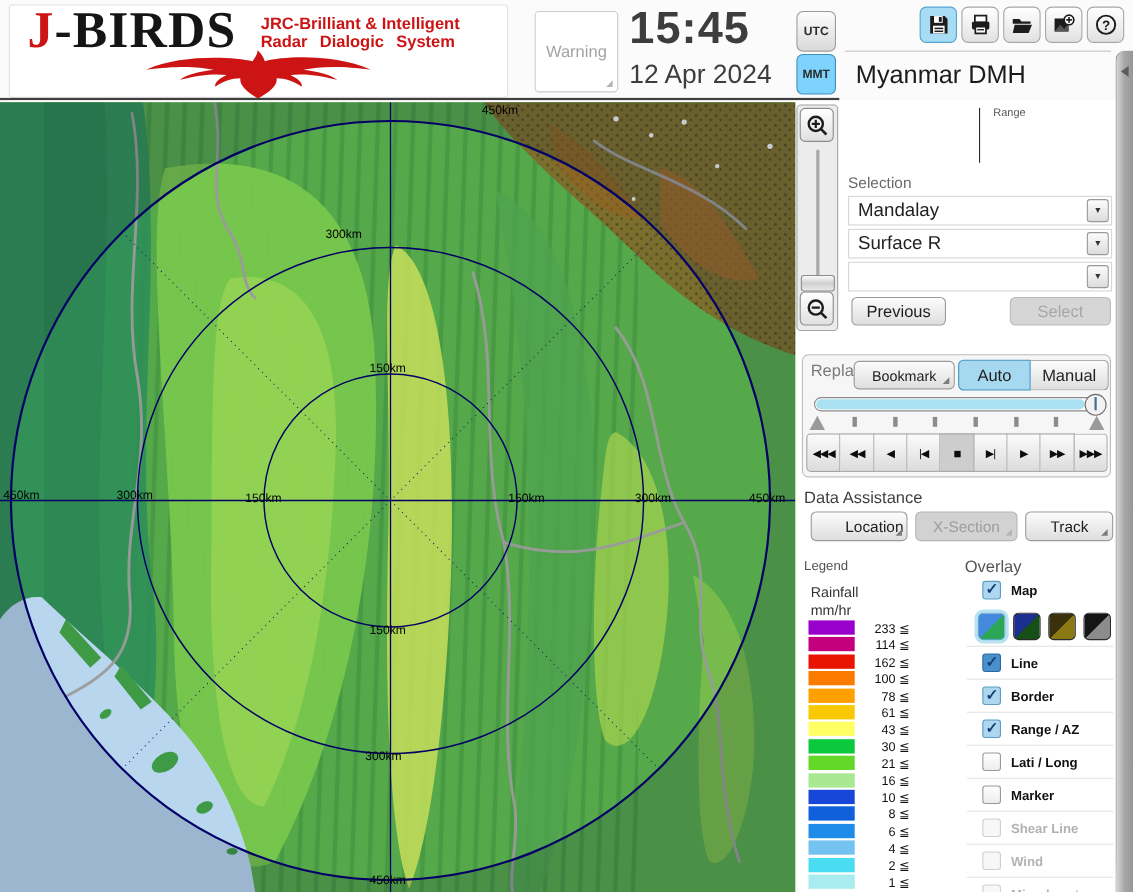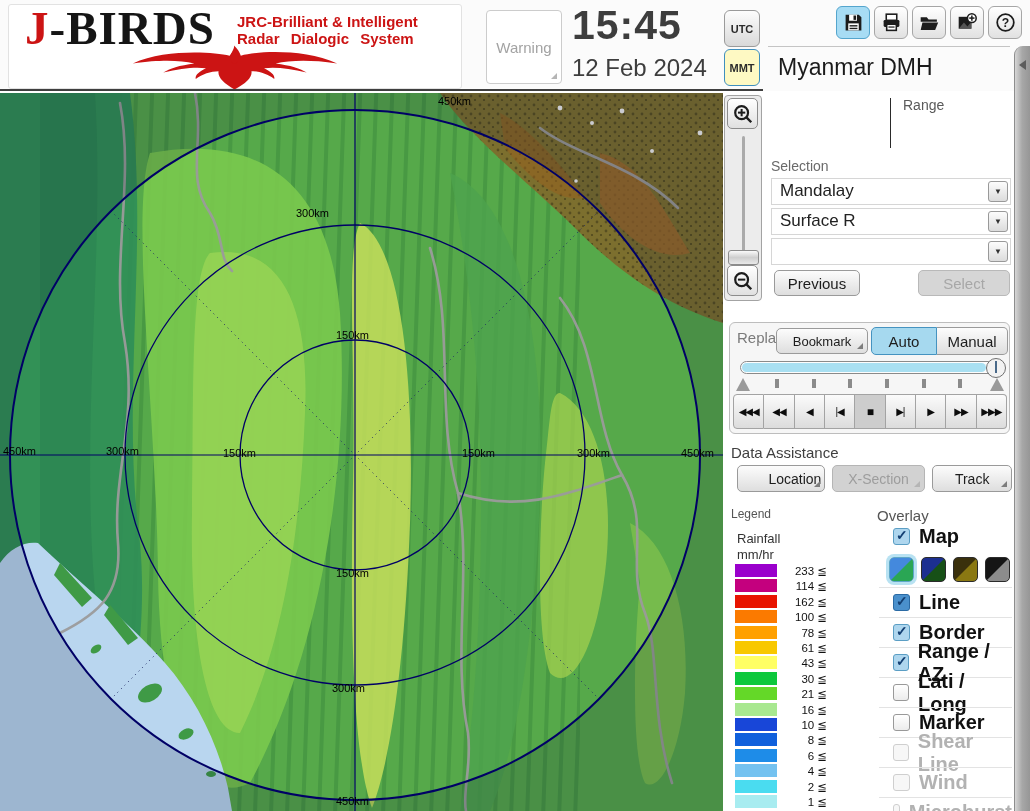--- a/index.html
+++ b/index.html
@@ -26,21 +26,21 @@
        border-left:6px solid transparent;border-bottom:6px solid #7d7d7d;}
   .tri.lt{border-bottom-color:#b5b5b5;}
 
   .clock-time{position:absolute;left:572px;top:2px;width:150px;font-size:41px;font-weight:600;
               color:#3d3d3d;letter-spacing:1px;}
   .clock-date{position:absolute;left:572px;top:54px;width:190px;font-size:24px;color:#3d3d3d;}
 
   .tz-btn{position:absolute;left:724px;width:36px;height:37px;border-radius:6px;
           font-size:11px;font-weight:bold;color:#2b2b2b;display:flex;align-items:center;justify-content:center;}
   .tz-utc{top:10px;background:linear-gradient(#fdfdfd,#d9d9d9);border:1px solid #9a9a9a;}
-  .tz-mmt{top:49px;background:#fef9c3;border:1px solid #3f8fbe;}
+  .tz-mmt{top:49px;background:#7dd3fc;border:1px solid #3f8fbe;}
 
   .toolbar{position:absolute;left:836px;top:6px;display:flex;gap:4px;}
   .tb-btn{width:34px;height:33px;border:1px solid #a6a6a6;border-radius:6px;
           background:linear-gradient(#ffffff,#e1e1e1);display:flex;align-items:center;justify-content:center;padding:0;}
   .tb-btn.active{background:#a7dcf4;border-color:#54a5cd;}
 
   
   .edge-strip{position:absolute;left:1014px;top:46px;width:16px;height:765px;
               background:linear-gradient(to right,#d6d6d6,#a7a7a7 45%,#949494);
               border-left:1px solid #8d8d8d;border-top-left-radius:9px;}
@@ -60,21 +60,21 @@
   .zr-plus{top:2px;}
   .zr-minus{top:169px;}
   .zr-groove{position:absolute;left:17px;top:40px;width:3px;height:116px;background:#aaa;border-radius:2px;}
   .zr-thumb{position:absolute;left:3px;top:154px;width:29px;height:13px;border:1px solid #8c8c8c;border-radius:3px;
             background:linear-gradient(#fafafa,#cfcfcf 50%,#e8e8e8);}
 
   
   .rp-divider{position:absolute;left:768px;top:46px;width:242px;height:1px;background:#c4c4c4;}
   .station-title{position:absolute;left:778px;top:54px;font-size:23px;color:#1b1b1b;}
   .range-vline{position:absolute;left:890px;top:98px;width:1px;height:50px;background:#2a2a2a;}
-  .range-label{position:absolute;left:903px;top:97px;font-size:14px;color:#5a5a5a;}
+  .range-label{position:absolute;left:903px;top:97px;font-size:10px;color:#5a5a5a;}
   .range-value{position:absolute;left:880px;top:112px;width:130px;text-align:right;font-size:22px;color:#060606;}
 
   .sel-label{position:absolute;left:771px;top:158px;font-size:14px;color:#6a6a6a;}
   .dd-row{position:absolute;left:771px;width:240px;height:27px;background:#fff;border:1px solid #d6d6d6;box-sizing:border-box;}
   .dd-val{position:absolute;left:8px;top:2px;font-size:17px;color:#222;}
   .dd-arrow{position:absolute;right:2px;top:2px;width:20px;height:21px;border:1px solid #999;border-radius:3px;
             background:linear-gradient(#fcfcfc,#dcdcdc);font-size:8px;color:#333;
             display:flex;align-items:center;justify-content:center;padding:0;}
 
   .btn{border:1px solid #9a9a9a;border-radius:5px;background:linear-gradient(#fcfcfc,#dedede);
@@ -135,21 +135,21 @@
   .overlay-label{position:absolute;left:877px;top:507px;font-size:15px;color:#555;}
   .overlay-col{position:absolute;left:879px;top:522px;width:133px;}
   .ov-row{position:relative;height:29px;border-top:1px solid #e3e3e3;display:flex;align-items:center;cursor:default;}
   .ov-row.first{border-top:none;}
   .cb{position:relative;width:17px;height:17px;margin-left:14px;border:1px solid #999;border-radius:3px;
       background:linear-gradient(#fff,#ececec);box-sizing:border-box;}
   .cb.on{background:#aed6ee;border-color:#5b9ec4;}
   .cb.on.dark{background:#4a90cc;border-color:#2a6aa4;}
   .cb.dcb{border-color:#cfcfcf;background:#f7f7f7;}
   .cbg{position:absolute;left:2px;top:-2px;font-size:14px;font-weight:bold;color:#133f73;}
-  .ov-lb{margin-left:9px;font-size:20px;font-weight:bold;color:#111;}
+  .ov-lb{margin-left:9px;font-size:12px;font-weight:bold;color:#111;}
   .ov-row.dis .ov-lb{color:#b2b2b2;}
   .ov-swatches{position:relative;height:36px;display:flex;align-items:center;gap:7px;padding-left:10px;}
   .msw{width:25px;height:25px;border:1px solid #2b2b2b;border-radius:5px;box-sizing:border-box;}
   .msw.sel{box-shadow:0 0 0 3px #b8e2f2;border-color:#5fa7c8;}
 </style>
 </head>
 <body>
 
 <div id="app">
 
@@ -165,21 +165,21 @@
         <ellipse cx="215" cy="26" rx="9" ry="12" fill="#cc1414"></ellipse>
       </svg>
     </div>
 
     <button class="warning-btn">
       <span>Warning</span>
       <span class="tri lt"></span>
     </button>
 
     <div class="clock-time">15:45</div>
-    <div class="clock-date">12 Feb 2024</div>
+    <div class="clock-date">12 Apr 2024</div>
 
     <button class="tz-btn tz-utc">UTC</button>
     <button class="tz-btn tz-mmt">MMT</button>
 
     <div class="toolbar">
       <button class="tb-btn active">
         <svg width="21" height="21" viewBox="0 0 24 24">
           <path d="M3,3 h15 l3,3 v15 h-18 z" fill="#1c1c1c"></path>
           <rect x="7" y="3" width="9" height="7" fill="#fff"></rect>
           <rect x="12" y="4" width="3" height="5" fill="#1c1c1c"></rect>

